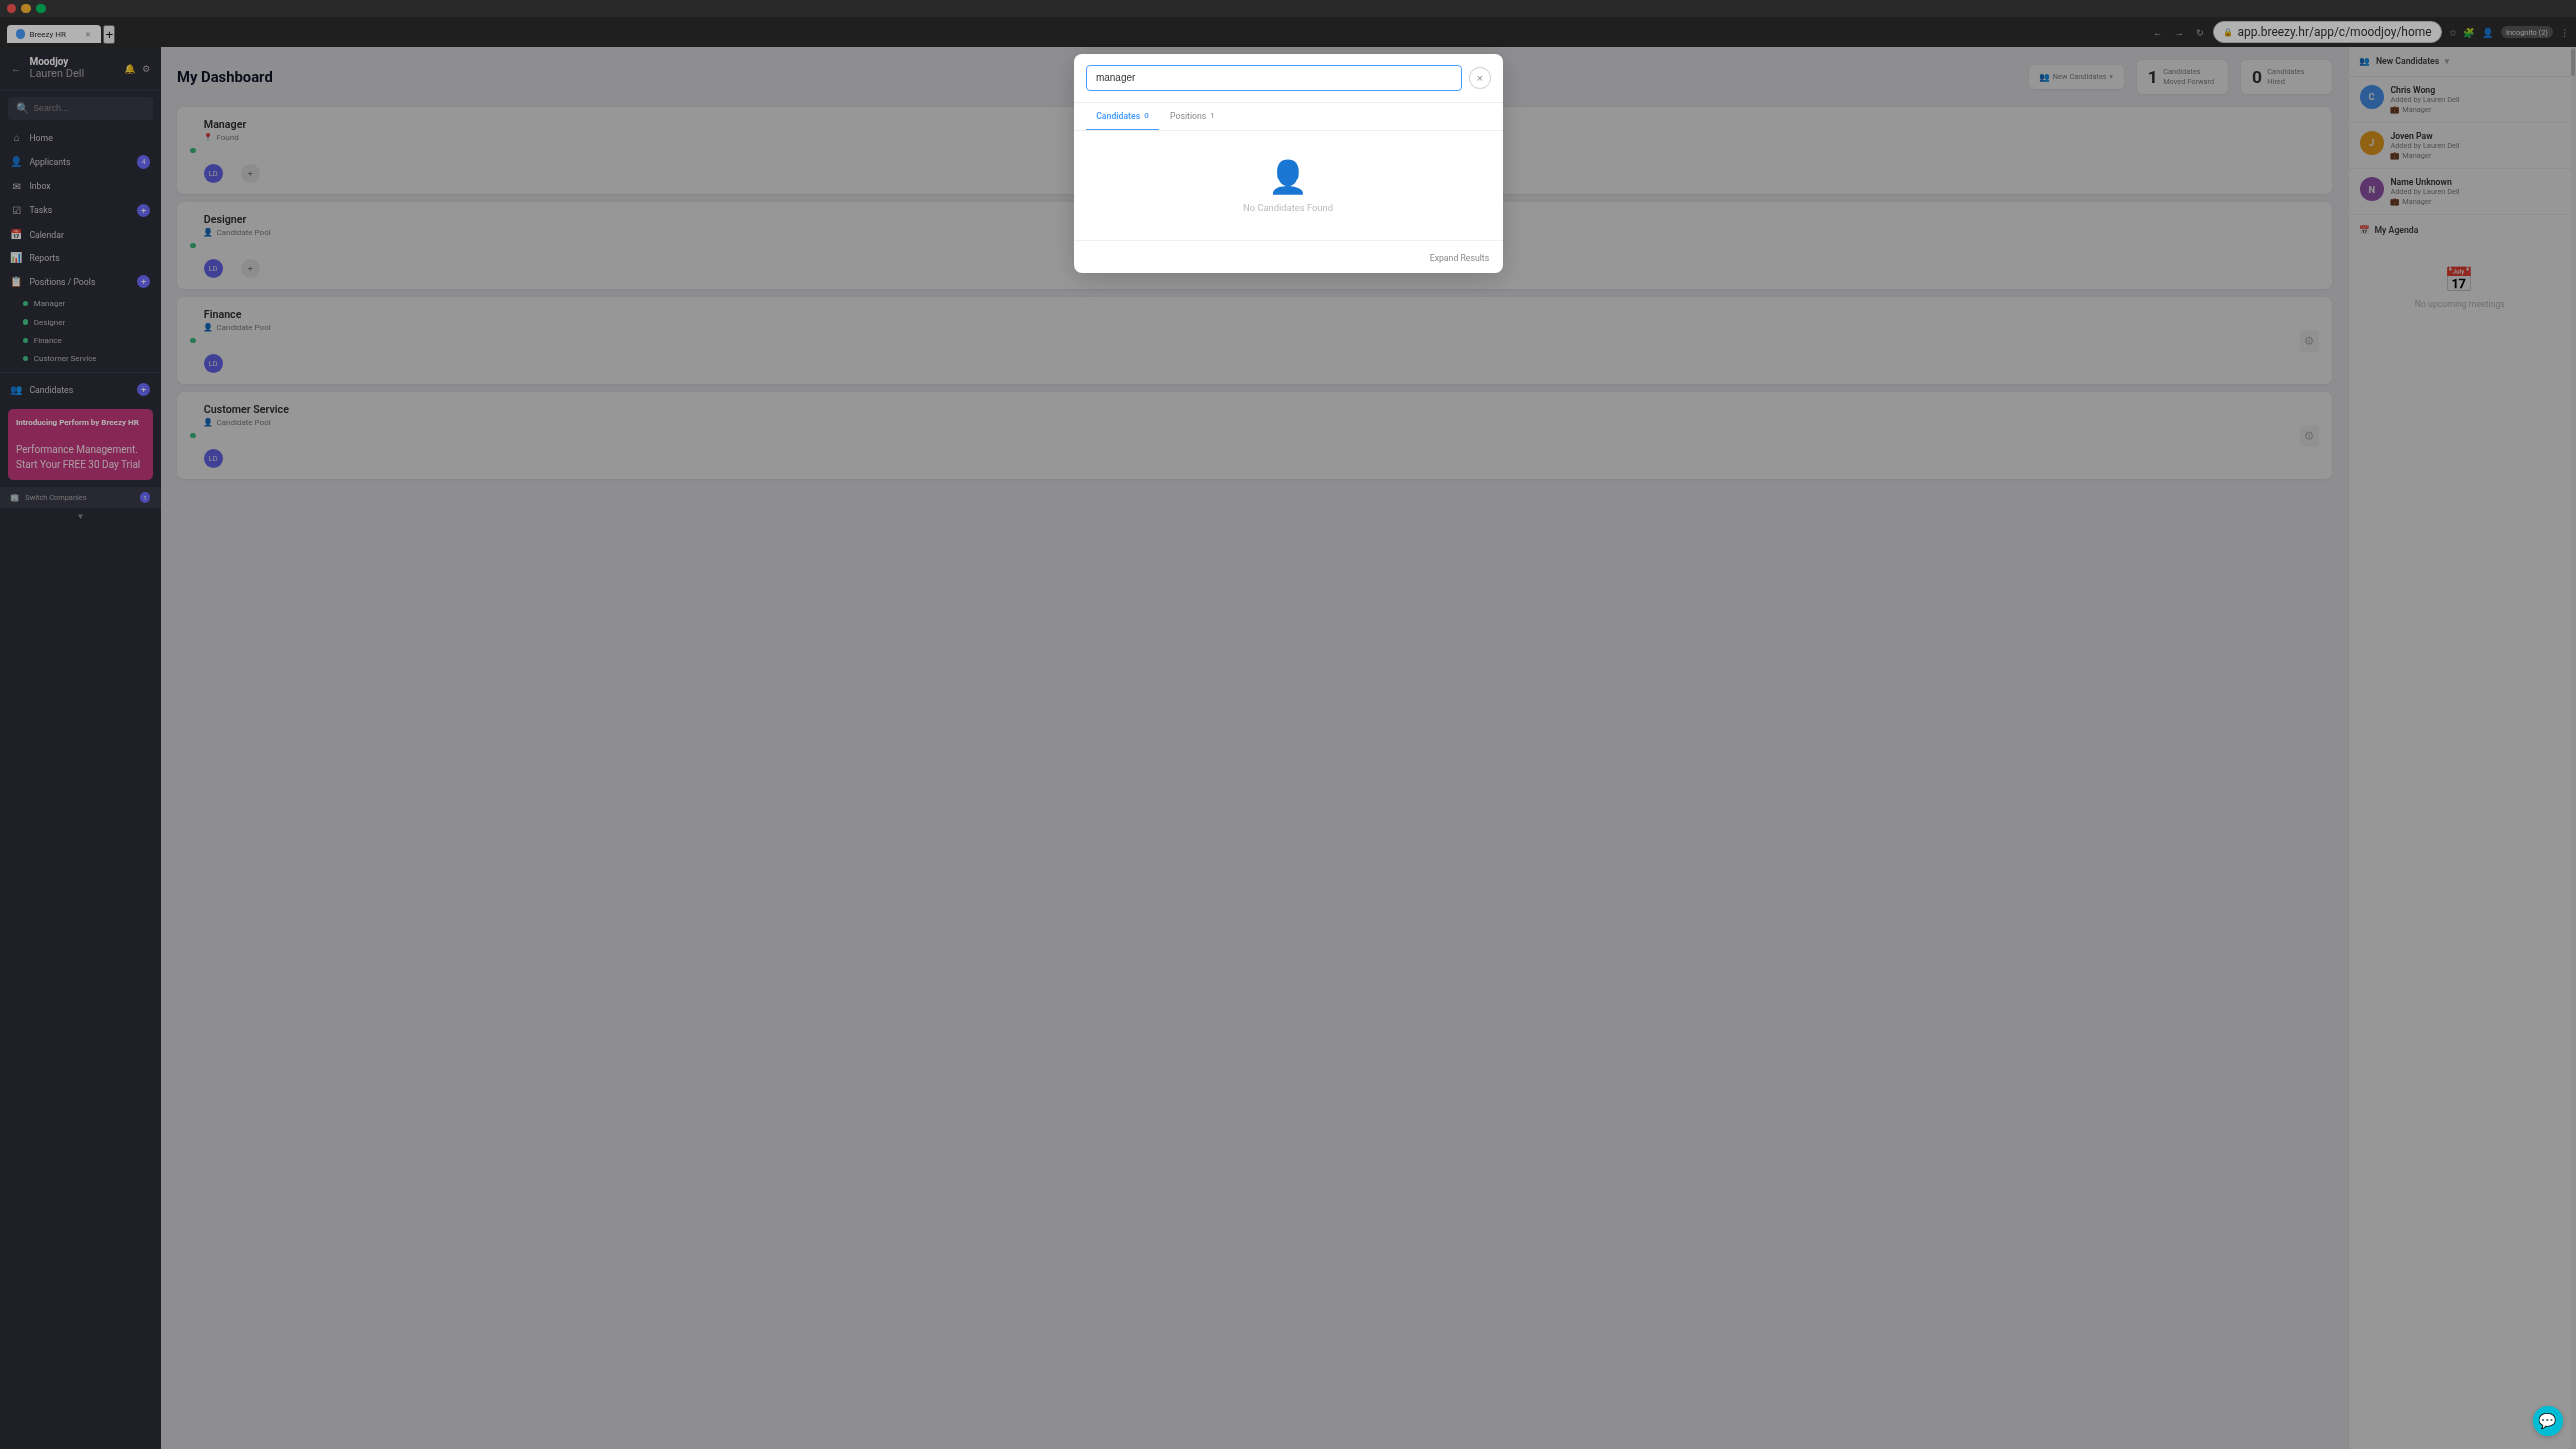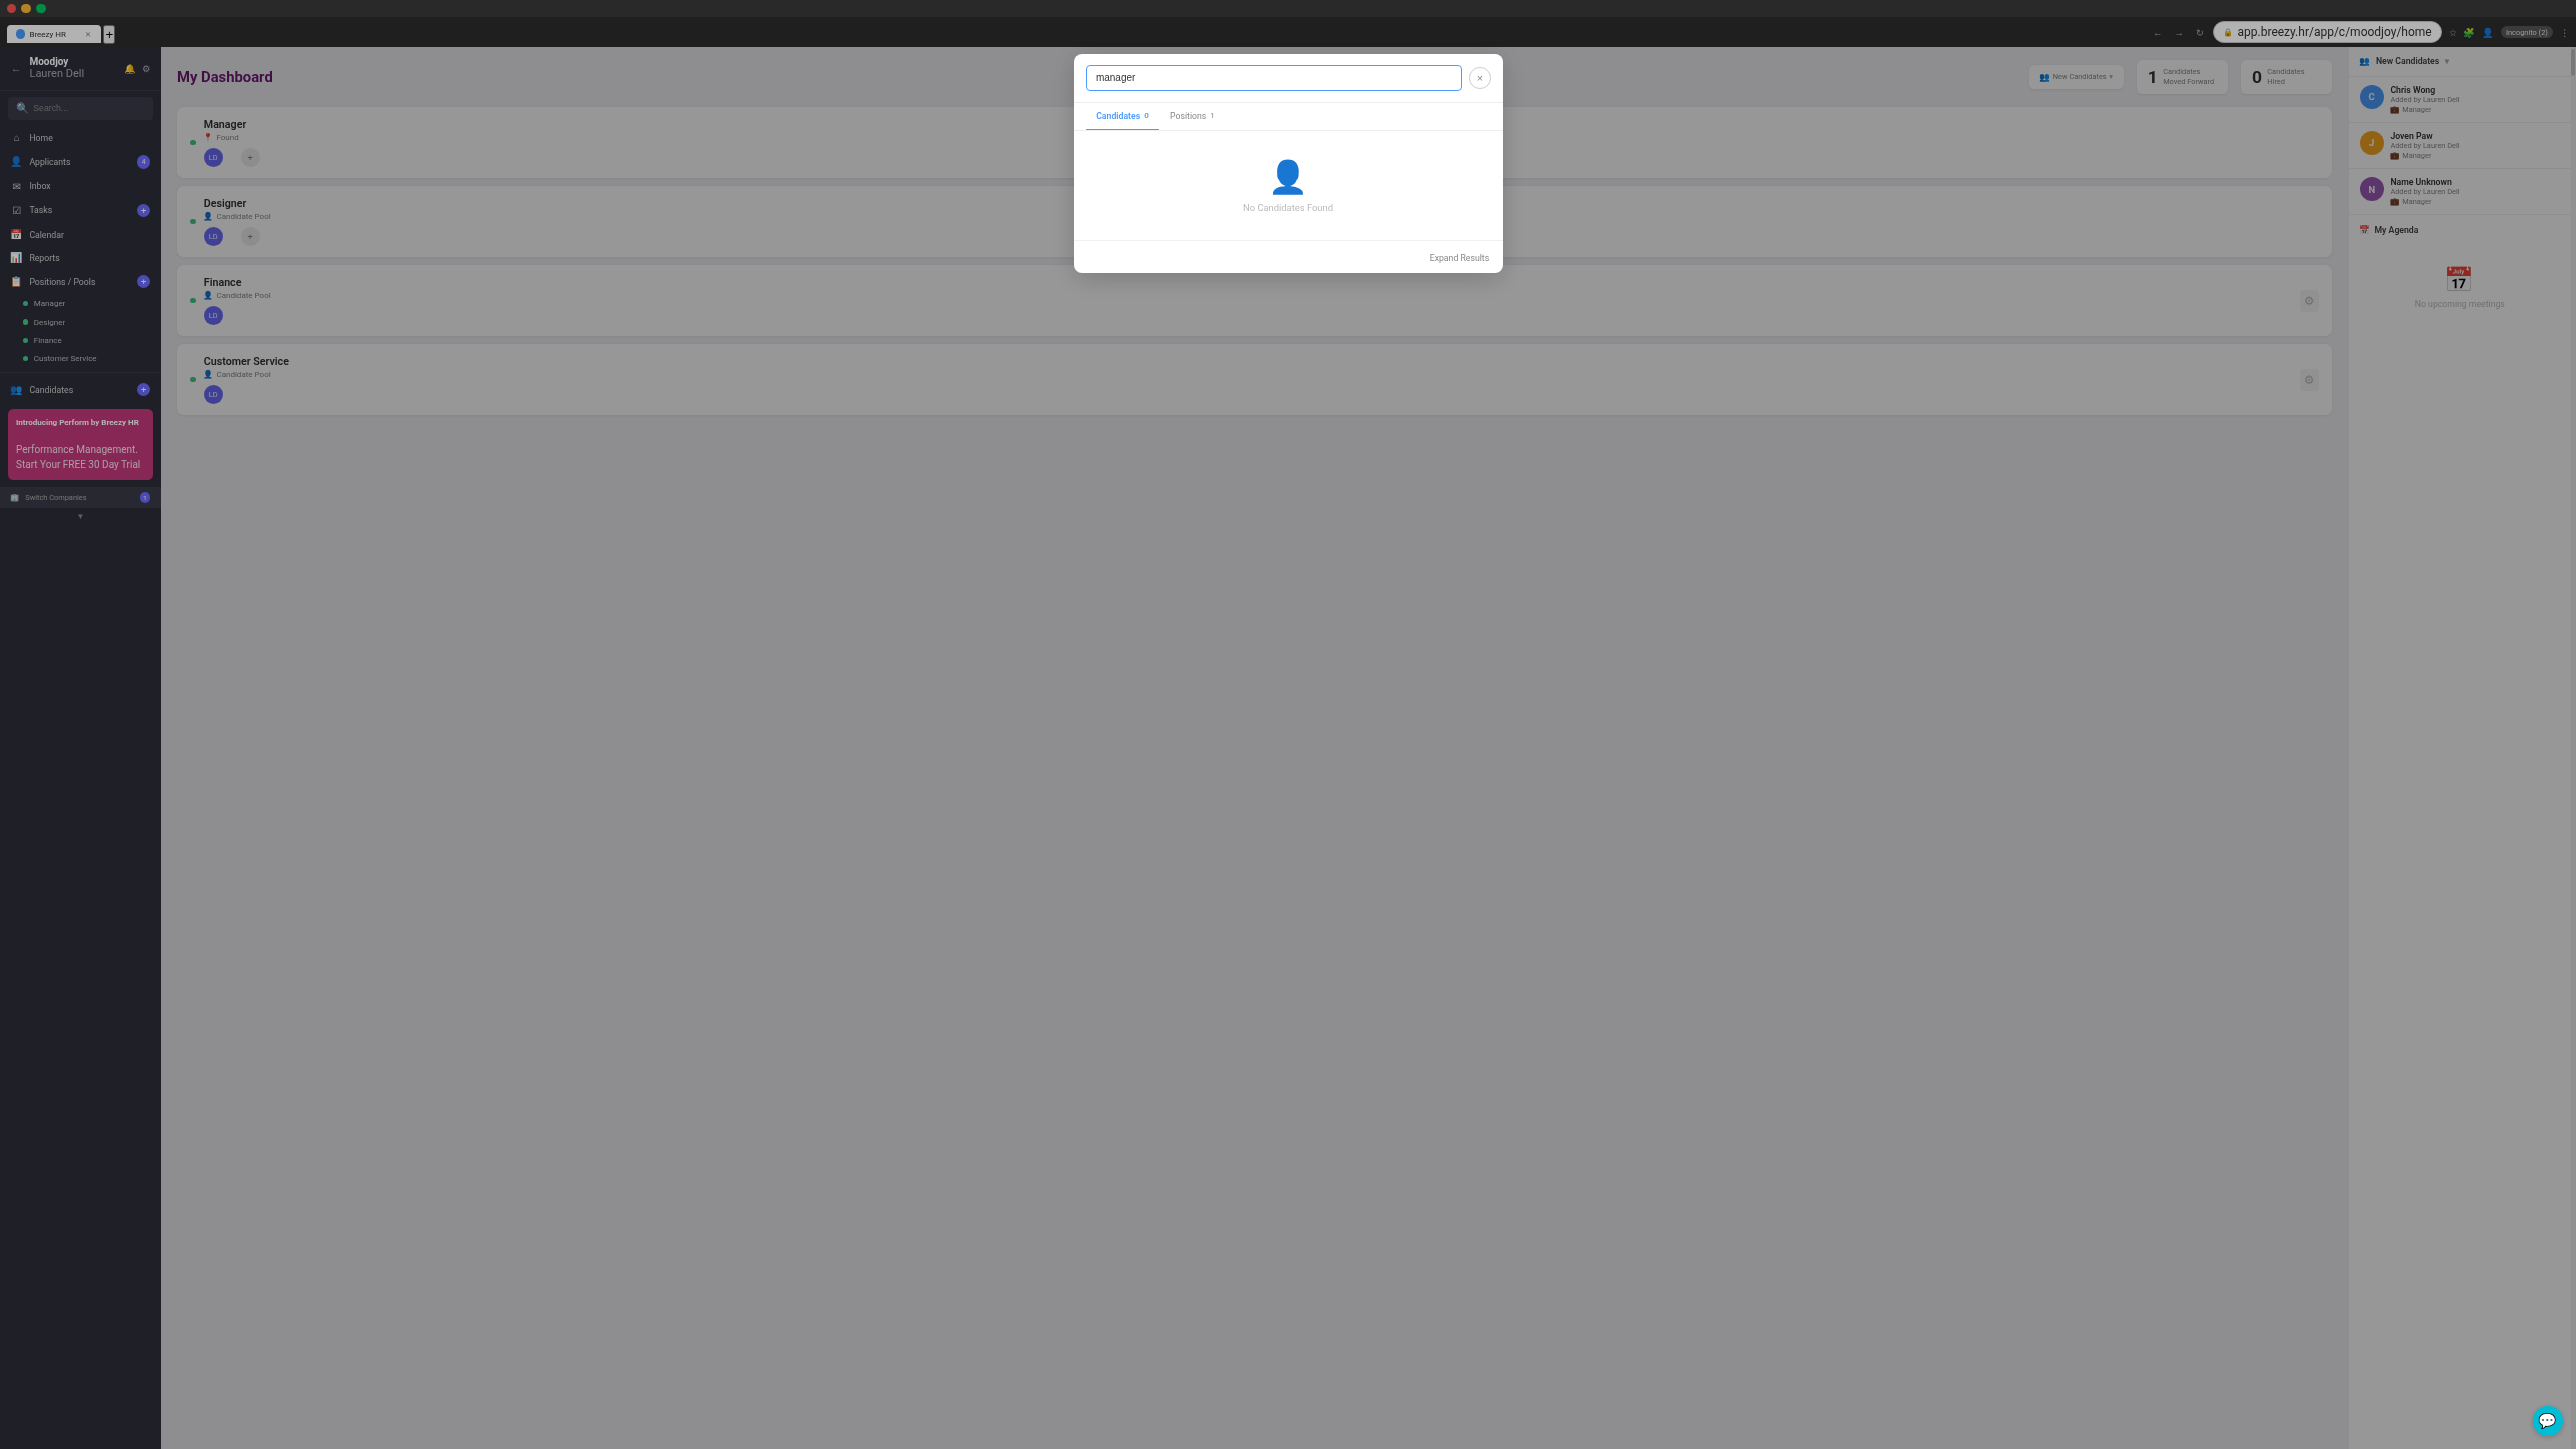--- a/index.html
+++ b/index.html
@@ -49,32 +49,32 @@
     .companies-bar { background: #3a3a4a; display: flex; align-items: center; gap: 5.4px; padding: 5.4px 10.7px; font-size: 7.4px; color: #aaa; cursor: pointer; }
     .companies-bar-badge { background: #6c6cff; color: #fff; border-radius: 50%; width: 10.7px; height: 10.7px; display: flex; align-items: center; justify-content: center; font-size: 6px; margin-left: auto; }
     .sidebar-scroll-btn { display: flex; align-items: center; justify-content: center; padding: 4px; color: #888; cursor: pointer; font-size: 8px; }
 
     
     .main-content { flex: 1; display: flex; overflow: hidden; }
     .dashboard-area { flex: 1; background: #f0f0f5; overflow-y: auto; padding: 13.4px 16px; }
 
     
     .dash-header { display: flex; align-items: center; gap: 13.4px; margin-bottom: 13.4px; }
-    .dash-title { font-size: 14.8px; font-weight: 700; color: #701a75; flex: 1; }
+    .dash-title { font-size: 14.8px; font-weight: 700; color: #0f172a; flex: 1; }
     .dash-stat { display: flex; align-items: center; gap: 5.4px; background: #fff; border-radius: 5.4px; padding: 6.7px 10.7px; box-shadow: 0 0.7px 2.7px rgba(0,0,0,0.08); }
     .dash-stat-num { font-size: 17.4px; font-weight: 700; color: #333; }
     .dash-stat-label { font-size: 7.4px; color: #888; line-height: 1.3; max-width: 54px; }
 
     
     .section-title { font-size: 9.4px; font-weight: 600; color: #555; margin-bottom: 8px; }
     .position-card { background: #fff; border-radius: 6.7px; padding: 10.7px 13.4px; margin-bottom: 8px; box-shadow: 0 0.7px 2.7px rgba(0,0,0,0.06); display: flex; align-items: center; gap: 8px; }
     .position-info { flex: 1; }
     .position-name { font-size: 10.7px; font-weight: 600; color: #333; display: flex; align-items: center; gap: 5.4px; margin-bottom: 2.7px; }
     .position-location { font-size: 8px; color: #888; display: flex; align-items: center; gap: 2.7px; }
-    .position-avatars { display: flex; align-items: flex-start; gap: 18px; margin-top: 6px; }
+    .position-avatars { display: flex; align-items: flex-start; gap: 18px; margin-top: 22px; }
     .avatar-sm { width: 19px; height: 19px; border-radius: 50%; background: #aaa; font-size: 7.4px; color: #fff; display: flex; align-items: center; justify-content: center; }
     .avatar-plus { width: 19px; height: 19px; border-radius: 50%; background: #eee; font-size: 9.4px; color: #888; display: flex; align-items: center; justify-content: center; }
     .position-gear { color: #bbb; font-size: 12px; cursor: pointer; padding: 4px; background: #f5f5f5; border-radius: 4px; }
 
     
     .right-panel { width: 228px; background: #fff; border-left: 0.7px solid #eee; display: flex; flex-direction: column; flex-shrink: 0; overflow-y: auto; }
     .panel-header { padding: 9.4px 10.7px; border-bottom: 0.7px solid #eee; display: flex; align-items: center; gap: 5.4px; font-size: 8.7px; font-weight: 600; color: #444; }
     .panel-header .chevron { color: #aaa; }
     .candidate-item { display: flex; align-items: flex-start; gap: 6.7px; padding: 8px 10.7px; border-bottom: 0.7px solid #f0f0f0; }
     .candidate-avatar { width: 24px; height: 24px; border-radius: 50%; display: flex; align-items: center; justify-content: center; font-size: 9.4px; font-weight: 700; color: #fff; flex-shrink: 0; }

